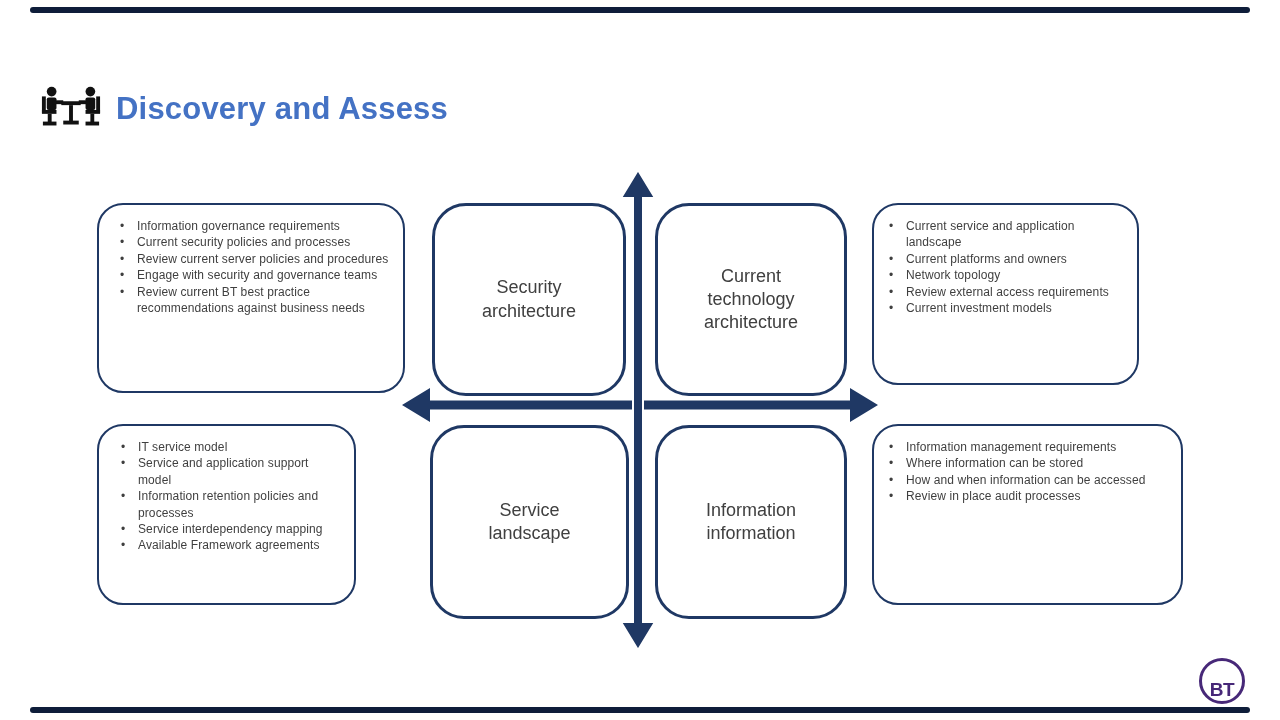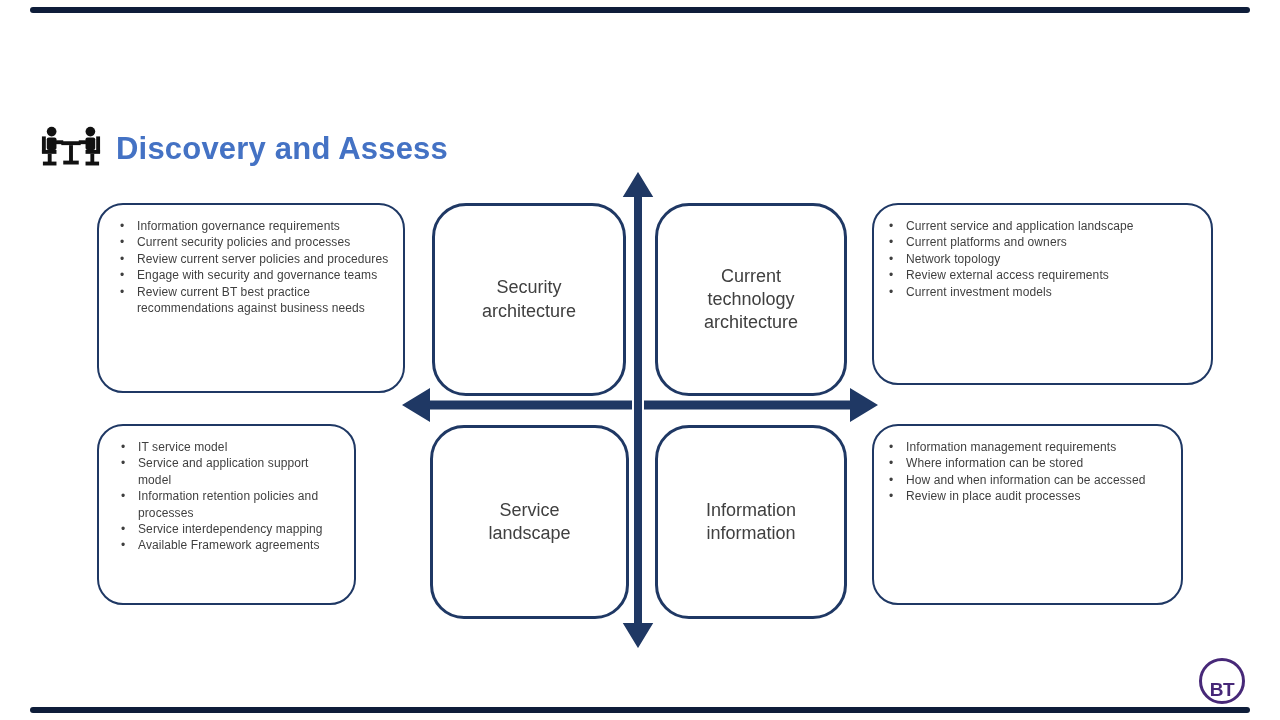--- a/index.html
+++ b/index.html
@@ -7,21 +7,21 @@
     position:relative; width:1280px; height:720px; background:#ffffff;
     font-family:"Liberation Sans", sans-serif; overflow:hidden;
   }
   .edge-bar {
     position:absolute; left:30px; width:1220px; height:6px;
     background:#0f1d3a; border-radius:3px;
   }
   .edge-bar.top { top:7px; }
   .edge-bar.bottom { bottom:7px; }
 
-  .header { position:absolute; left:40px; top:84px; display:flex; align-items:center;margin-top:40px; }
+  .header { position:absolute; left:40px; top:84px; display:flex; align-items:center; }
   .title-icon { width:62px; height:50px; display:block; }
   .slide-title {
     margin:0 0 0 14px; font-size:31px; font-weight:700; color:#4472C4;
     letter-spacing:0.2px; line-height:1.1;
   }
 
   .axes { position:absolute; left:390px; top:160px; width:500px; height:500px; }
 
   .qbox {
     position:absolute; background:#ffffff; border:3px solid #1F3864; border-radius:34px;
@@ -31,21 +31,21 @@
   .q-tl { left:432px; top:203px; width:188px; height:187px; }
   .q-tr { left:655px; top:203px; width:186px; height:187px; }
   .q-bl { left:430px; top:425px; width:193px; height:188px; }
   .q-br { left:655px; top:425px; width:186px; height:188px; }
 
   .bbox {
     position:absolute; background:#ffffff; border:2.5px solid #1F3864; border-radius:26px;
     padding:13px 10px 8px 6px; box-sizing:border-box;
   }
   .b-tl { left:97px;  top:203px; width:308px; height:190px;padding-left:12px; }
-  .b-tr { left:872px; top:203px; width:341px; height:182px; }
+  .b-tr { left:872px; top:203px; width:267px; height:182px; }
   .b-bl { left:97px;  top:424px; width:259px; height:181px;padding-left:13px; }
   .b-br { left:872px; top:424px; width:311px; height:181px; }
 
   .bbox ul { list-style:none; margin:0; padding:0; }
   .bbox li {
     position:relative; padding-left:26px; color:#3f3f3f;
     font-size:12px; line-height:16.4px; letter-spacing:0.1px;
   }
   .bbox li::before {
     content:"\2022"; position:absolute; left:9px; top:0; color:#3f3f3f; font-size:12px;

